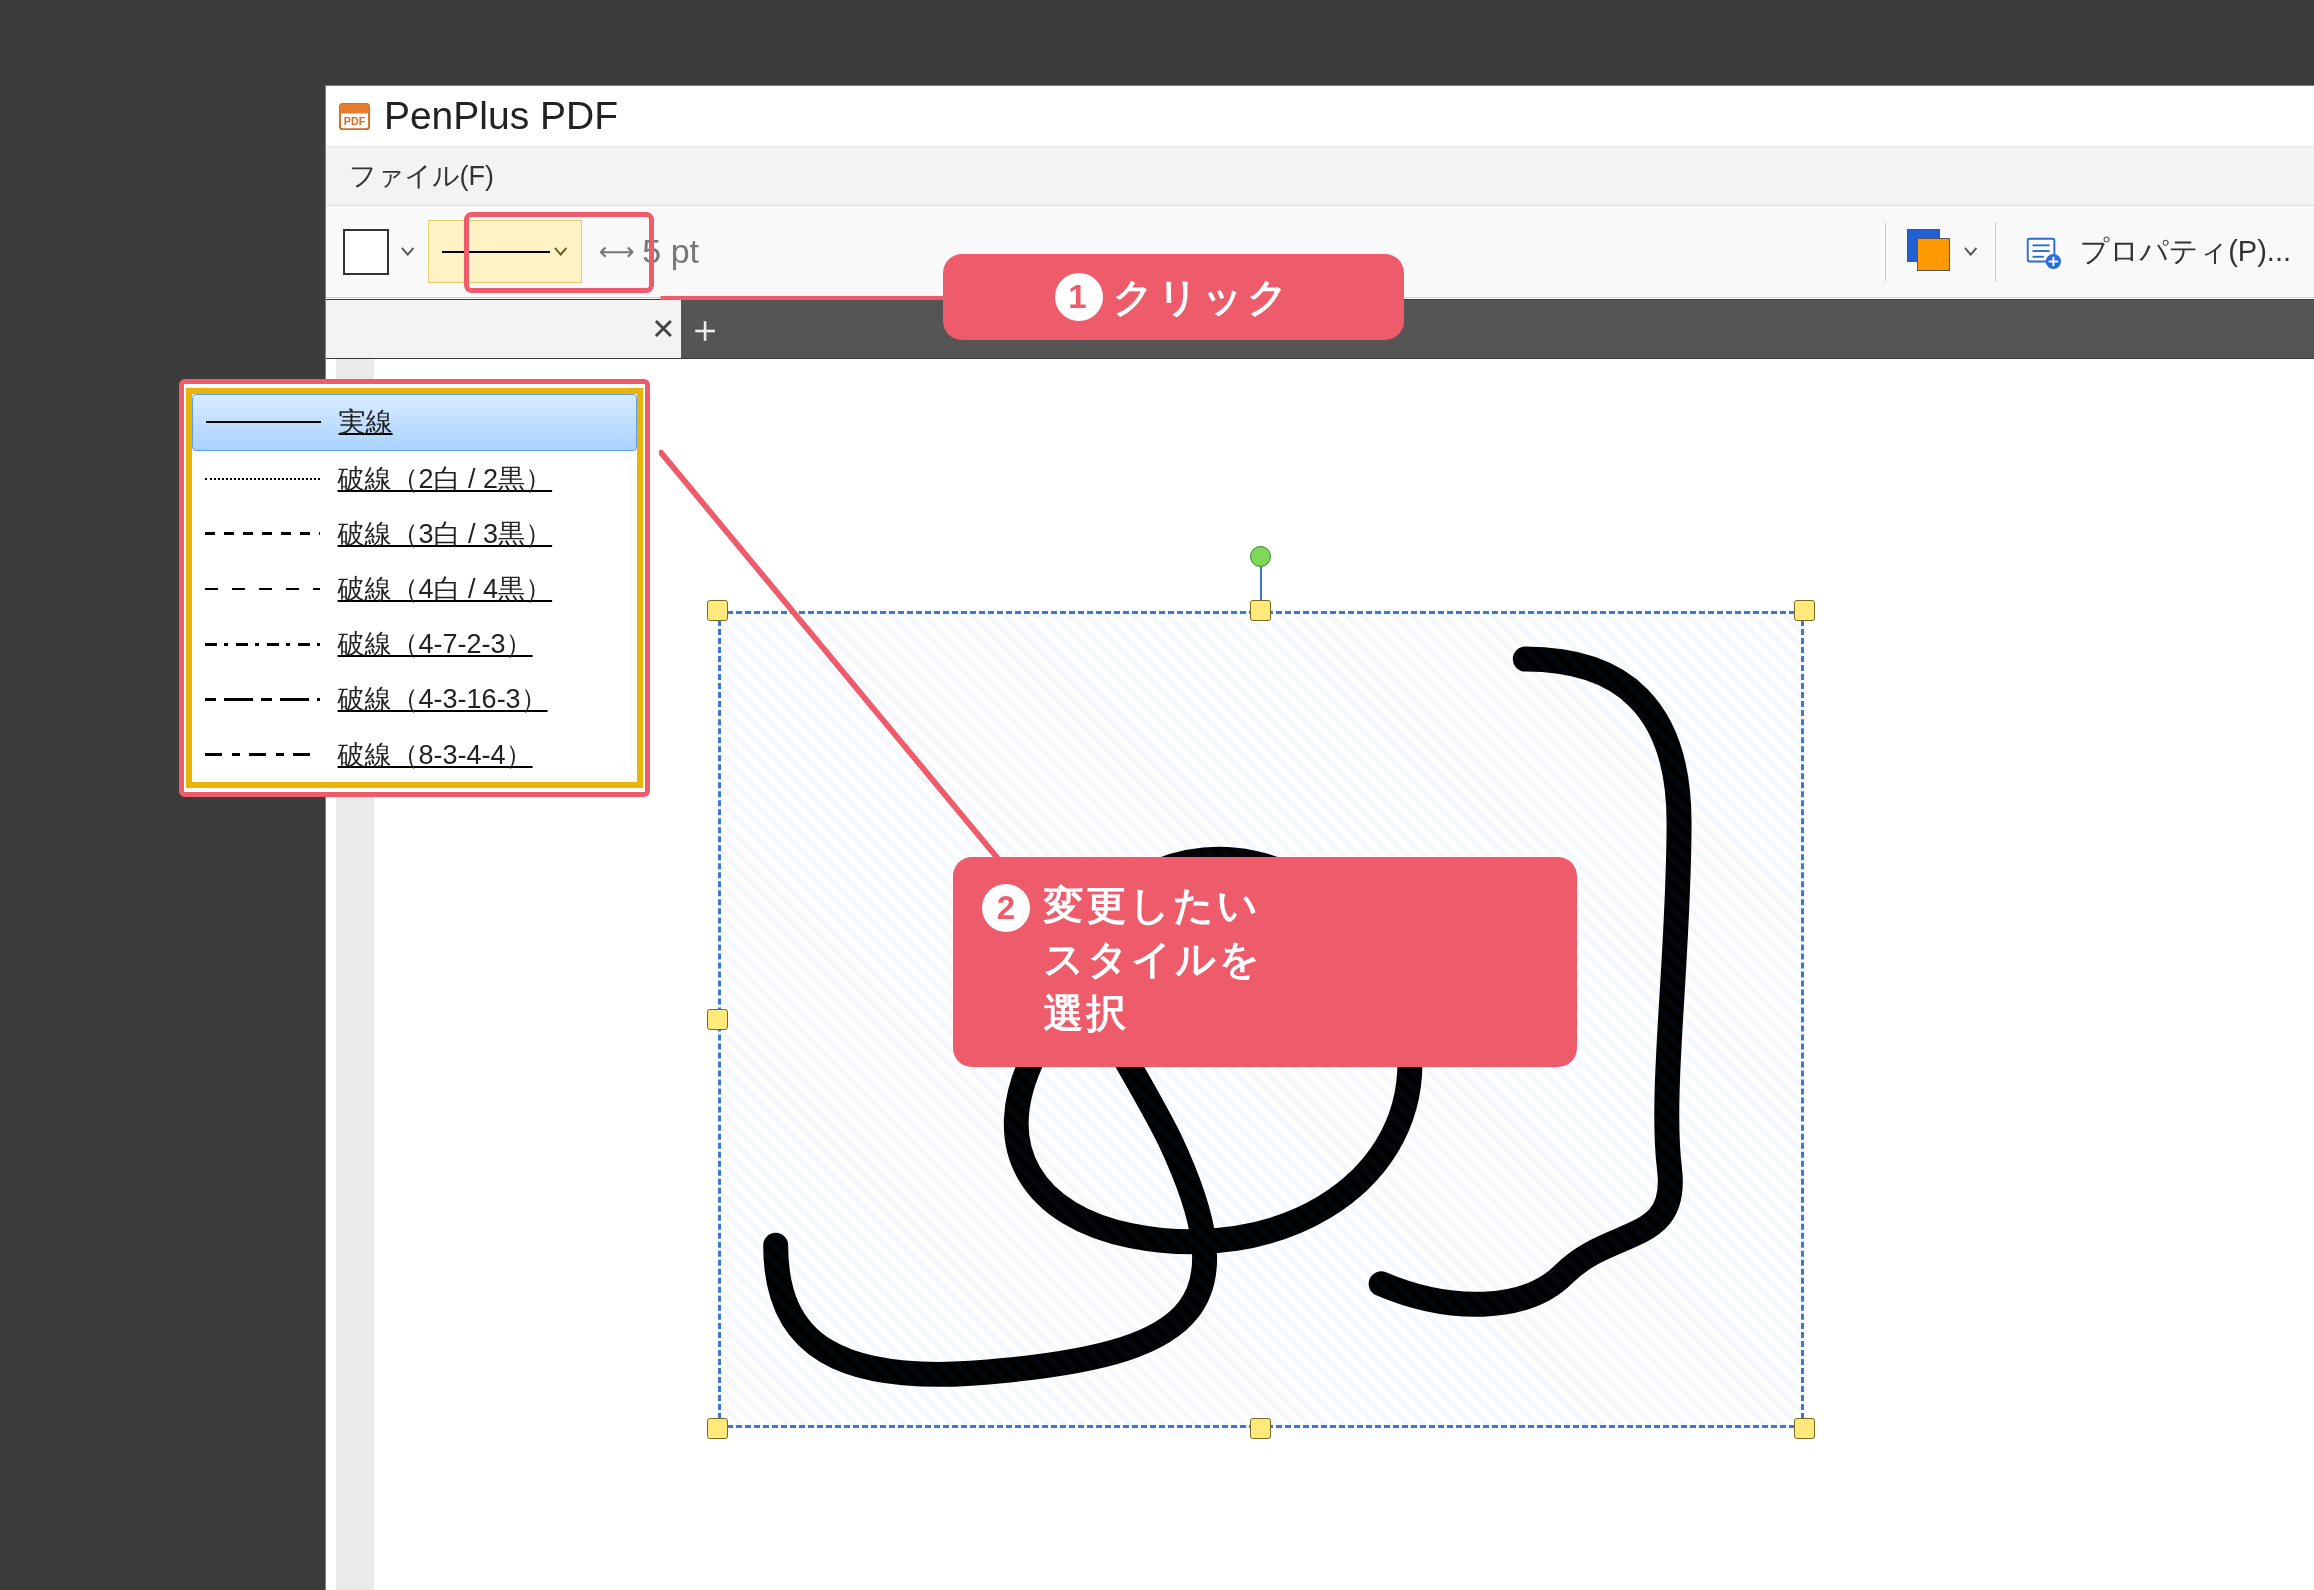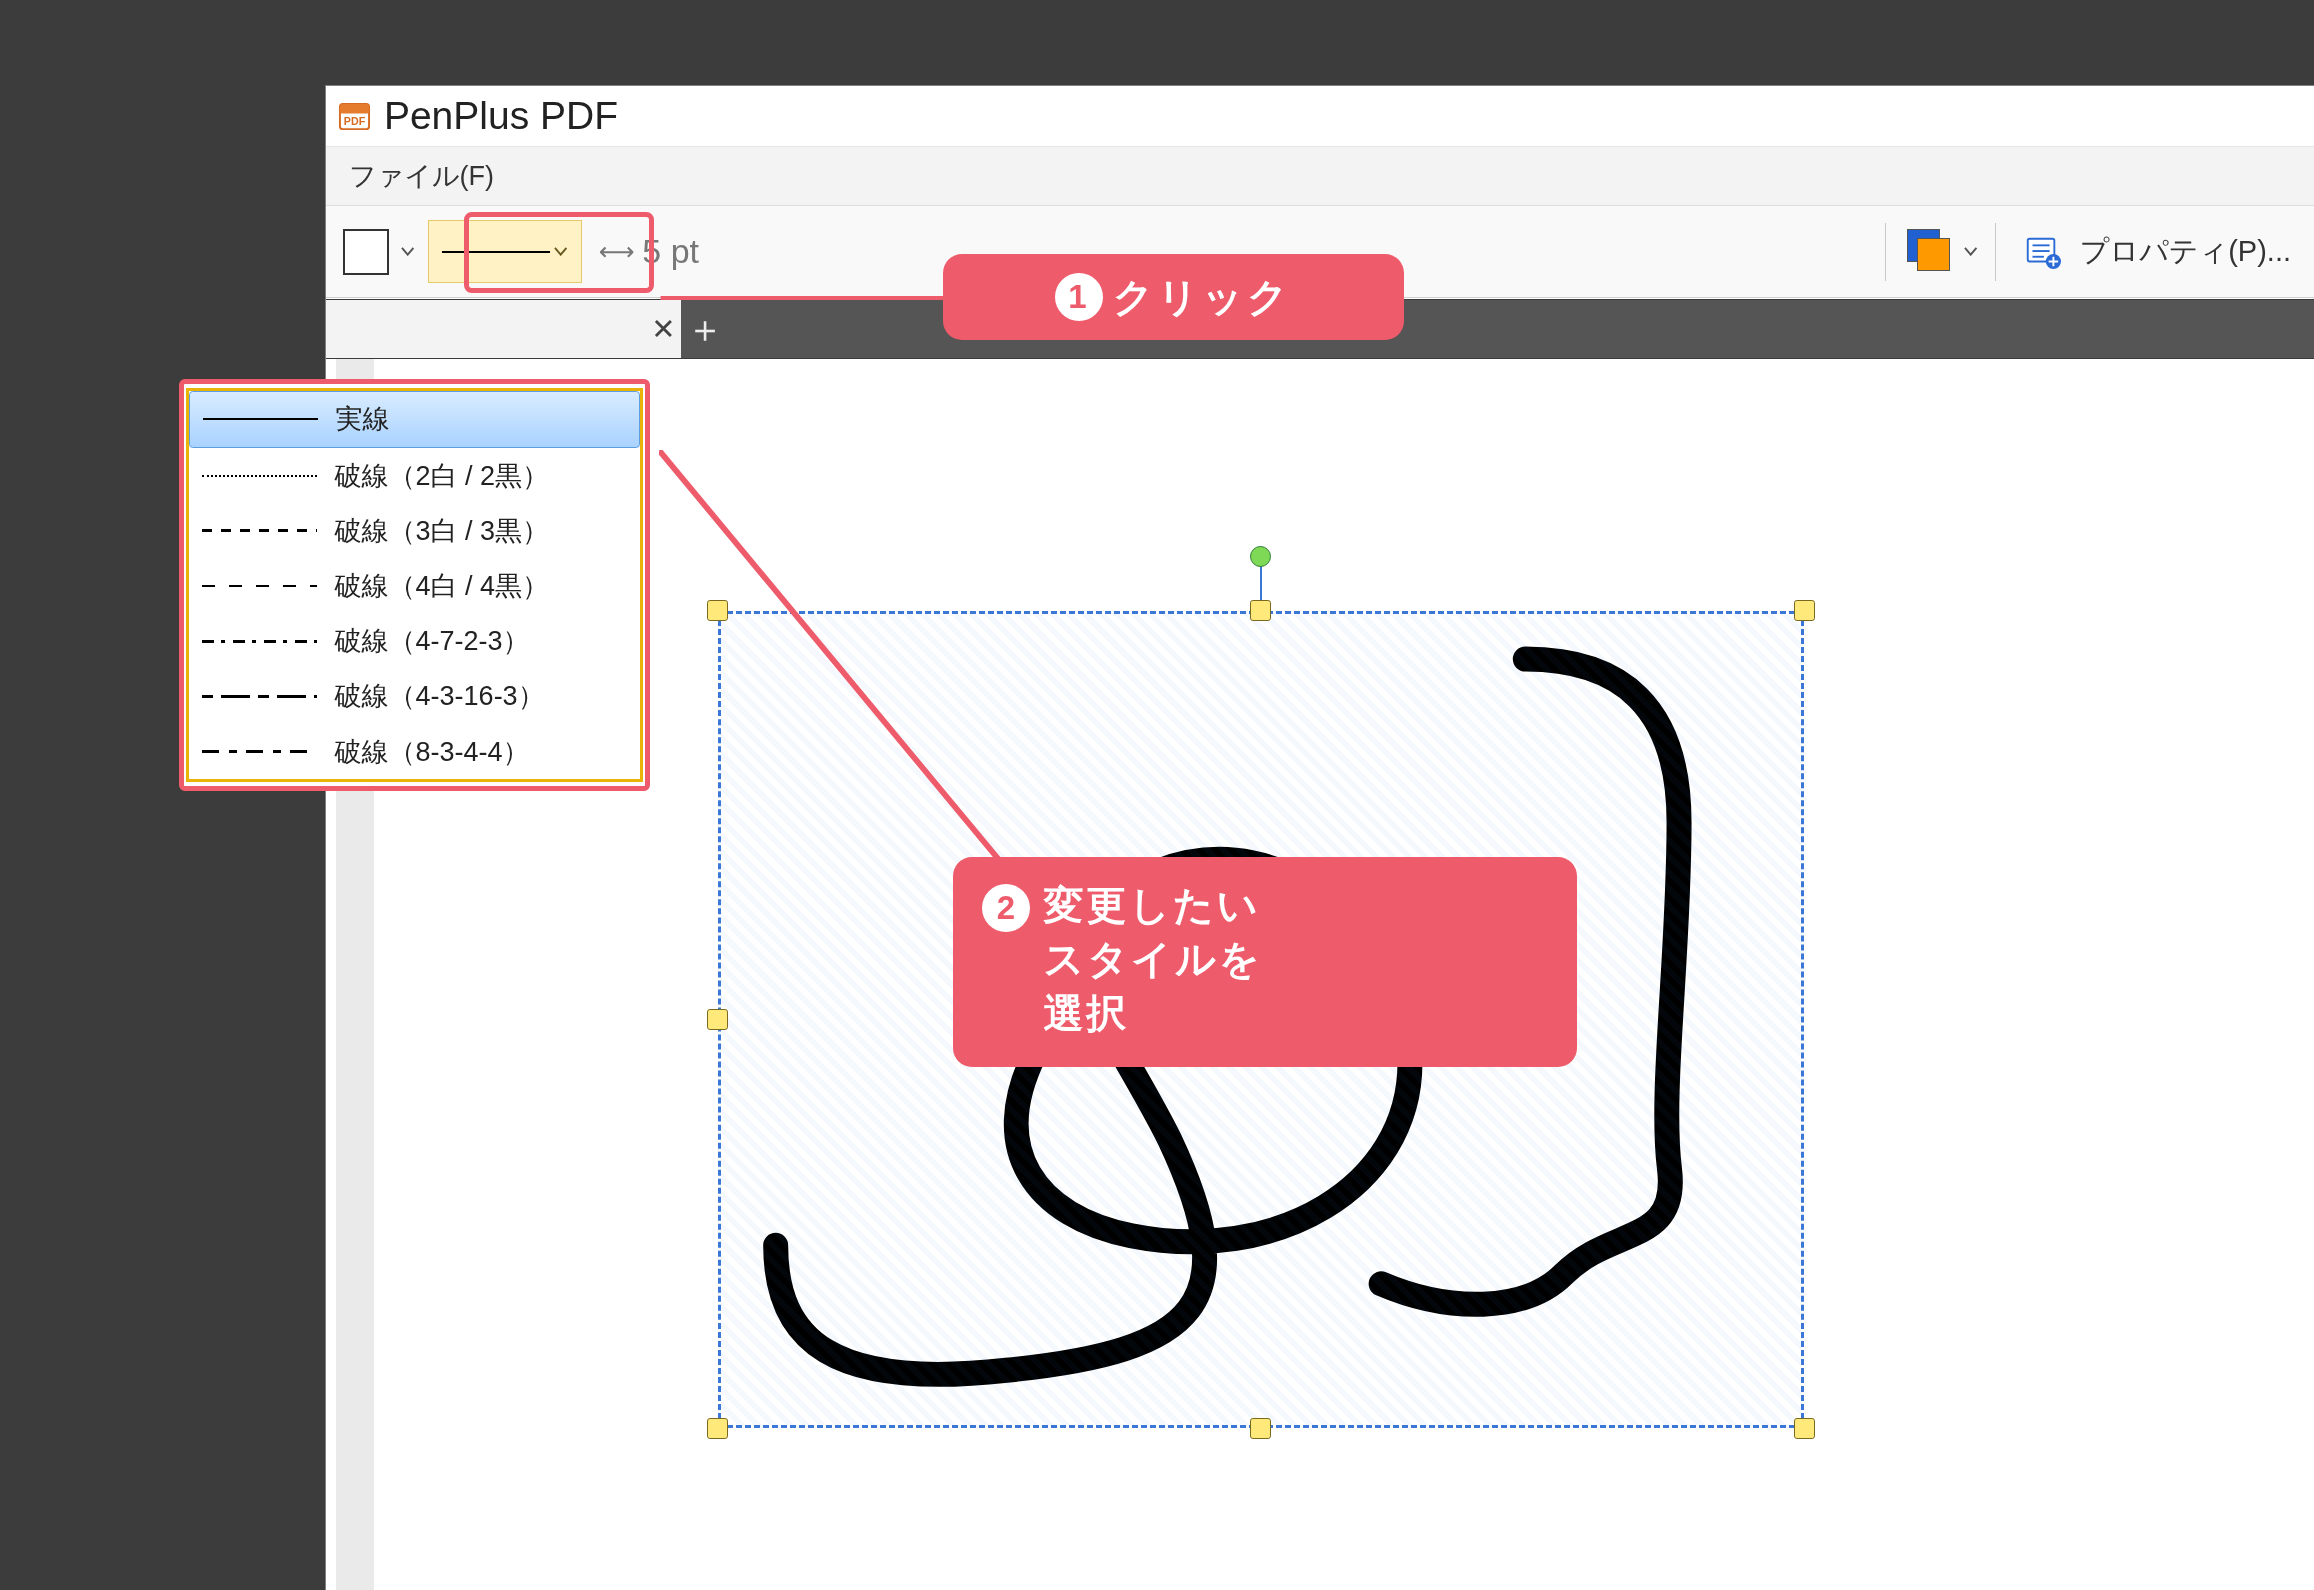--- a/index.html
+++ b/index.html
@@ -312,21 +312,22 @@
     left: 179px;
     top: 379px;
     width: 471px;
     background: #fff;
     border: 5.8px solid #ee5b6b;
     border-radius: 5.8px;
     z-index: 30;
     padding: 3.8px 1.9px;
   }
   .style-dropdown .dropdown-inner {
-    border: 3px solid #eab308;
+    border: 6px solid #eab308;
+    text-decoration: underline;
   }
   .style-item {
     display: flex;
     align-items: center;
     gap: 17.3px;
     padding: 9.6px 13.4px;
     font-size: 27px;
     color: #222;
   }
   .style-item .preview {

